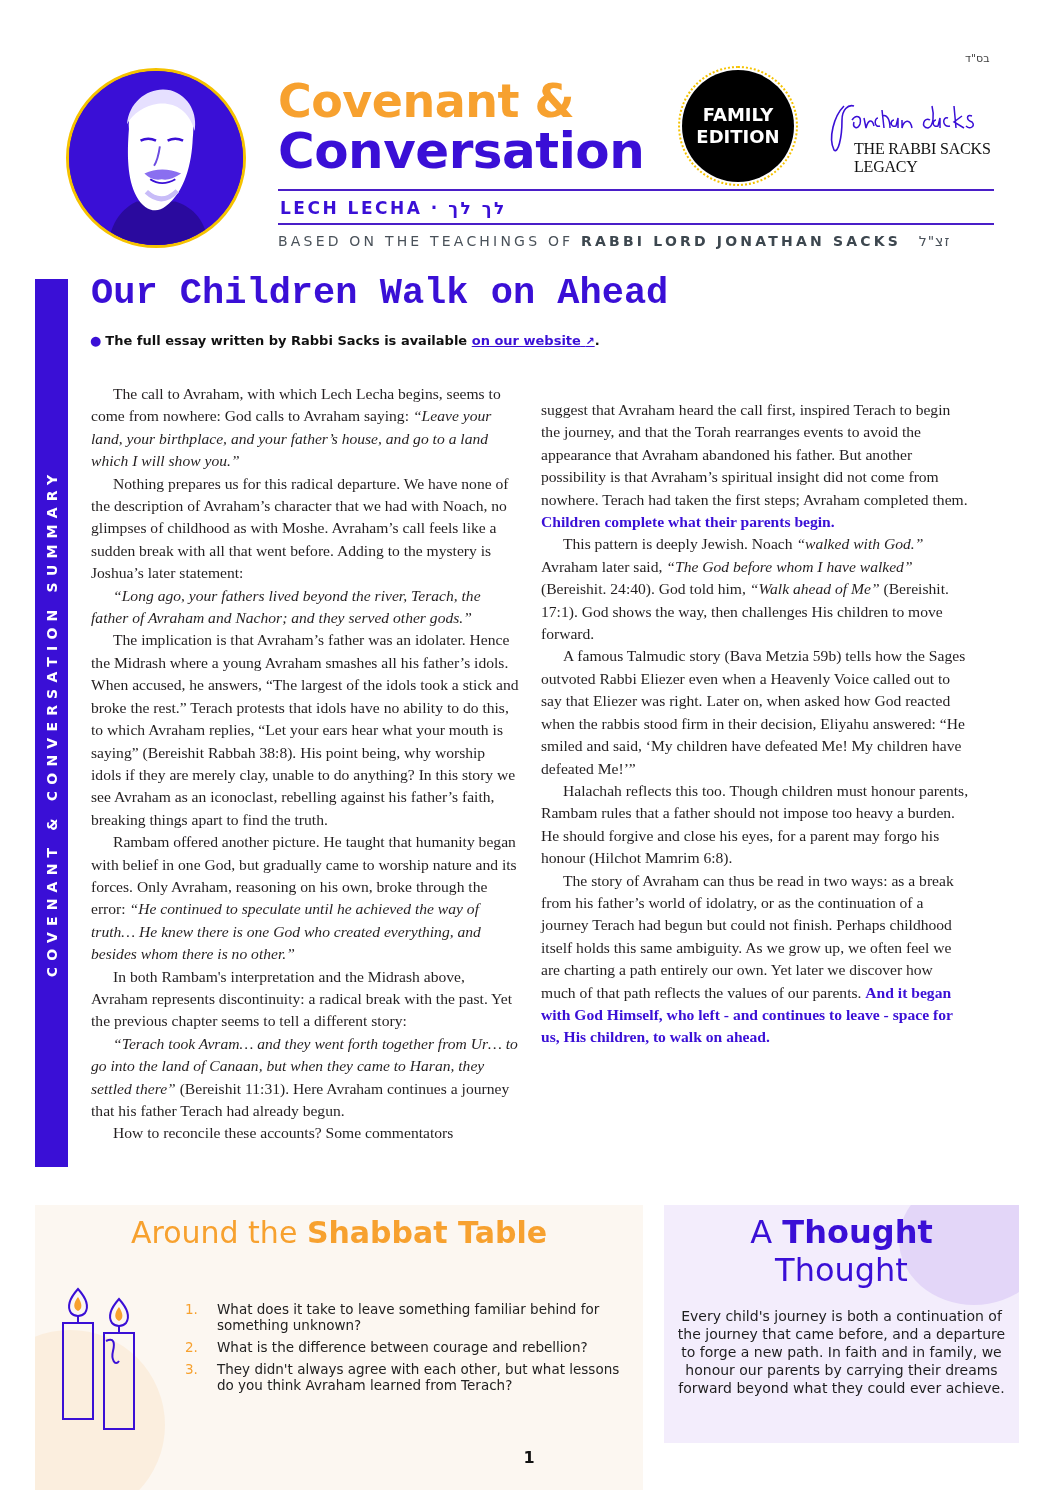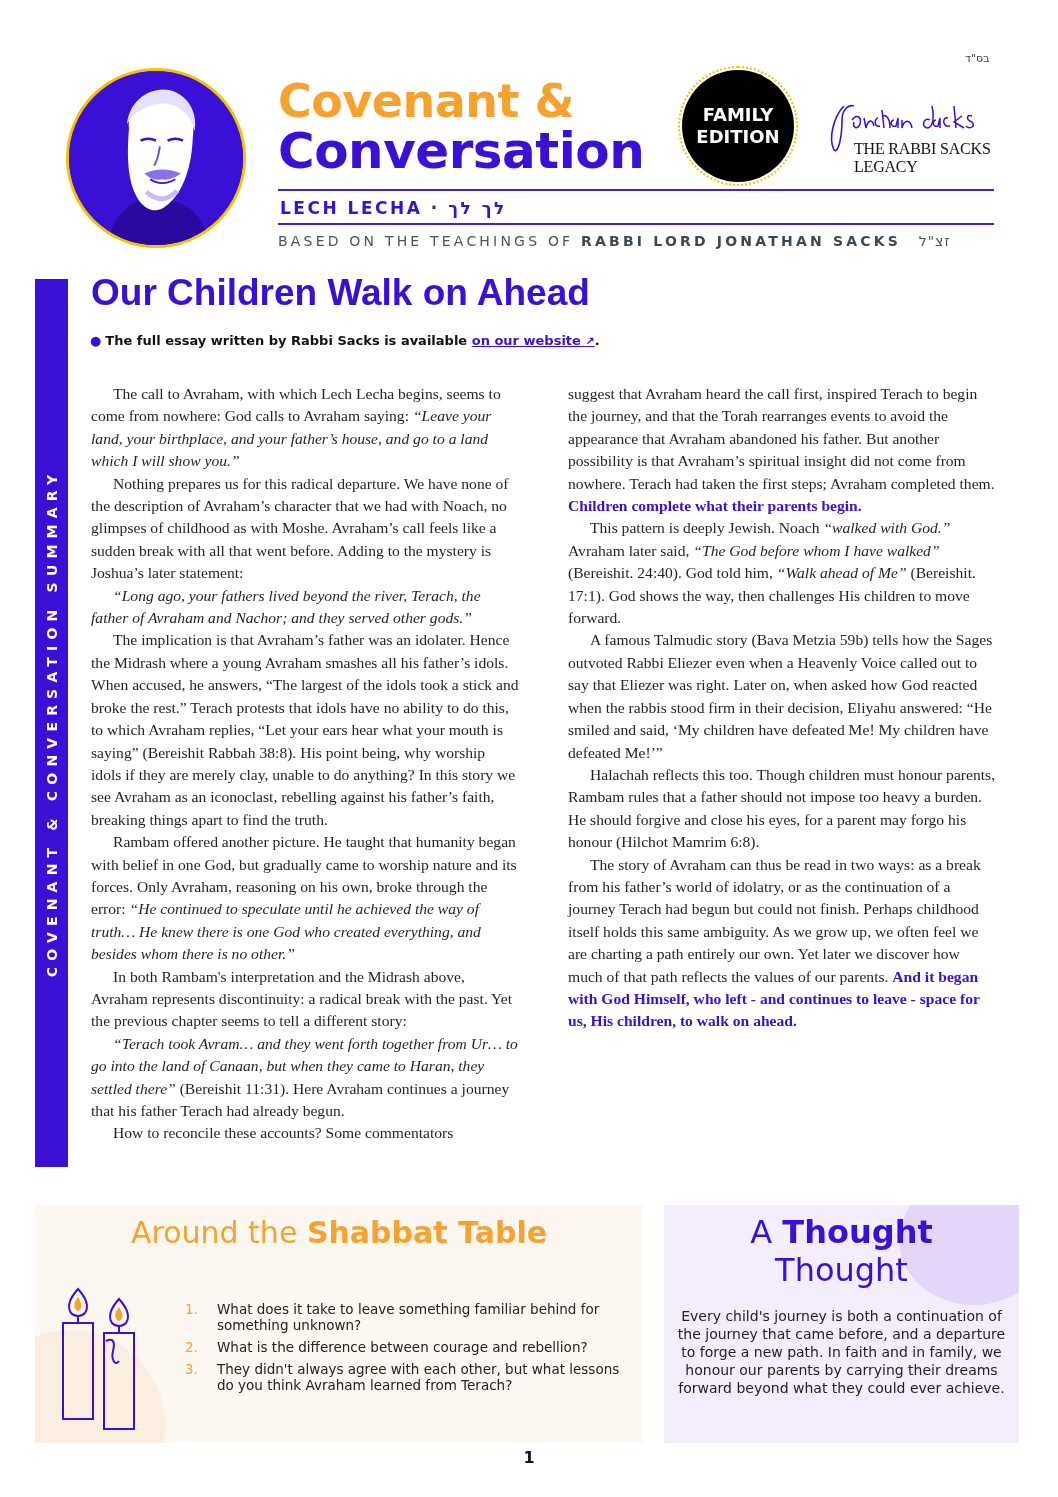--- a/index.html
+++ b/index.html
@@ -27,37 +27,37 @@
   .parsha { position: absolute; left: 280px; top: 198px; font-family: "DejaVu Sans", sans-serif; font-weight: bold; font-size: 17px; letter-spacing: 2.5px; color: #3a0fd6; }
   .based { position: absolute; left: 278px; top: 233px; font-family: "DejaVu Sans", sans-serif; font-size: 14px; letter-spacing: 3.2px; color: #4a525a; white-space: nowrap; }
   .based b { font-weight: bold; color: #3d474f; }
   .based .heb { letter-spacing: 1px; margin-left: 10px; }
 
   
   .side-bar { position: absolute; left: 35px; top: 279px; width: 33px; height: 888px; background: #3a0fd6; }
   .side-bar .vtext { position: absolute; left: 50%; top: 50%; transform: translate(-50%, -50%) rotate(-90deg); white-space: nowrap; color: #fff; font-family: "DejaVu Sans", sans-serif; font-weight: bold; font-size: 14px; letter-spacing: 6.2px; }
 
   
-  .headline { position: absolute; left: 91px; top: 272px; font-family: Liberation Sans, sans-serif; font-size: 37px; color: #3a0fd6; white-space: nowrap; }
+  .headline { position: absolute; left: 91px; top: 272px; font-family: Liberation Mono, monospace; font-size: 37px; color: #3a0fd6; white-space: nowrap; }
   .headline b { font-weight: bold; }
   .note { position: absolute; left: 90px; top: 333px; font-family: "DejaVu Sans", sans-serif; font-size: 13px; font-weight: bold; color: #111; white-space: nowrap; }
   .note .dot { color: #3a0fd6; margin-right: 4px; }
   .note a { color: #3a0fd6; text-decoration: underline; }
   .note .ext { font-size: 11px; }
 
   
   .col { position: absolute; top: 383px; width: 428px; font-size: 15.6px; line-height: 22.4px; color: #231f20; }
   .col.left { left: 91px; }
-  .col.right { left: 568px; }
+  .col.right { left: 541px; margin-top: 16px; }
   .col p { text-indent: 22px; }
   .col p.noindent { text-indent: 0; }
   .col .hl { color: #3a0fd6; font-weight: bold; }
 
   
-  .shabbat { position: absolute; left: 35px; top: 1205px; width: 608px; height: 238px; background: #fcf7f1; overflow: hidden; }
+  .shabbat { position: absolute; left: 35px; top: 1205px; width: 608px; height: 285px; background: #fcf7f1; overflow: hidden; }
   .shabbat .blob { position: absolute; left: -60px; top: 125px; width: 190px; height: 190px; border-radius: 50%; background: #fbeede; }
   .shabbat h2 { position: absolute; left: 0; right: 0; top: 10px; text-align: center; font-family: "DejaVu Sans", sans-serif; font-weight: normal; font-size: 30px; color: #f7a12f; }
   .shabbat h2 b { font-weight: bold; }
   .candles { position: absolute; left: 24px; top: 80px; width: 100px; height: 150px; }
   .questions { position: absolute; left: 150px; top: 96px; width: 450px; list-style: none; font-family: "DejaVu Sans", sans-serif; font-size: 13.5px; line-height: 16px; color: #222; }
   .questions li { display: flex; margin-bottom: 6px; }
   .questions .num { color: #f7a12f; width: 32px; flex: none; }
 
   .takeaway { position: absolute; left: 664px; top: 1205px; width: 355px; height: 238px; background: #f3edfc; overflow: hidden; }
   .takeaway .blob { position: absolute; left: 235px; top: -30px; width: 150px; height: 130px; border-radius: 50%; background: #e3d6f8; }

